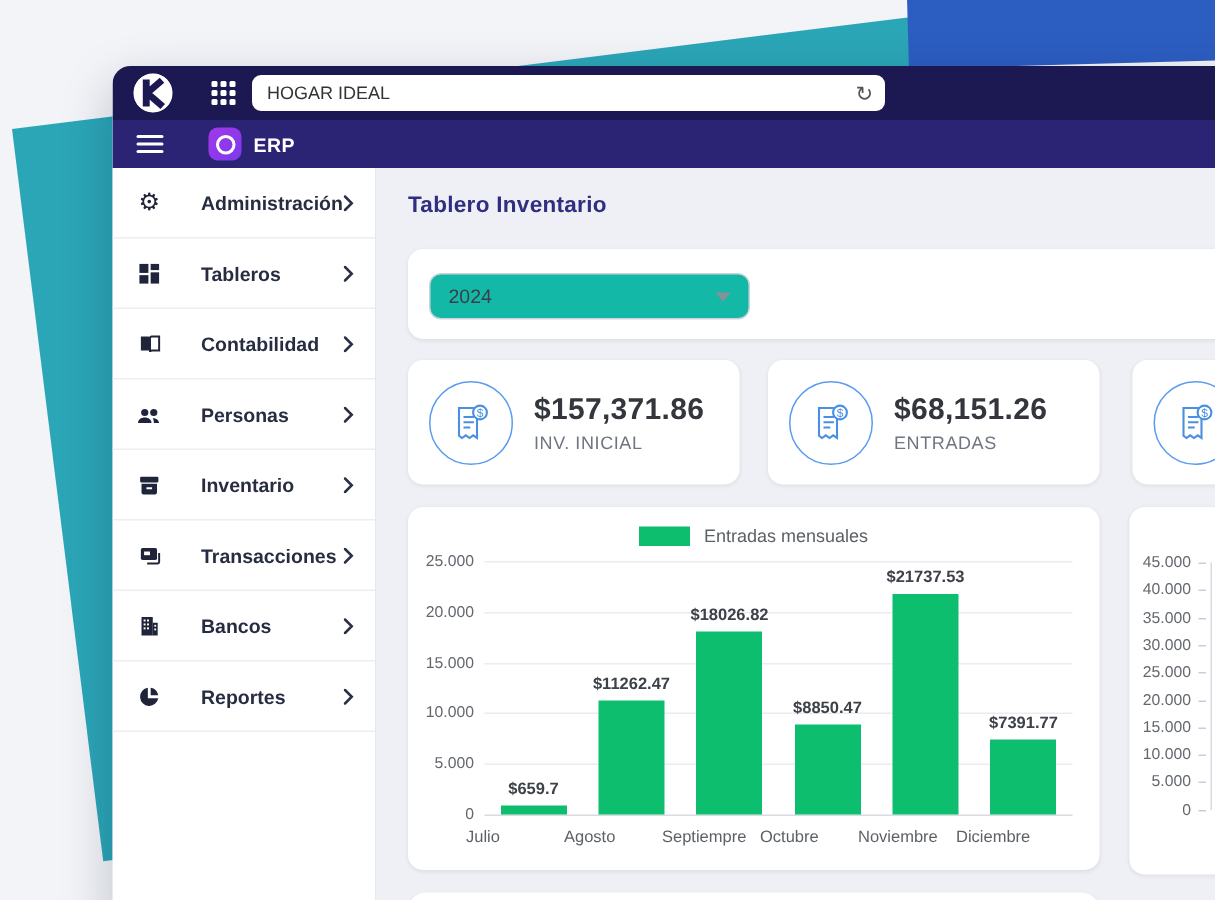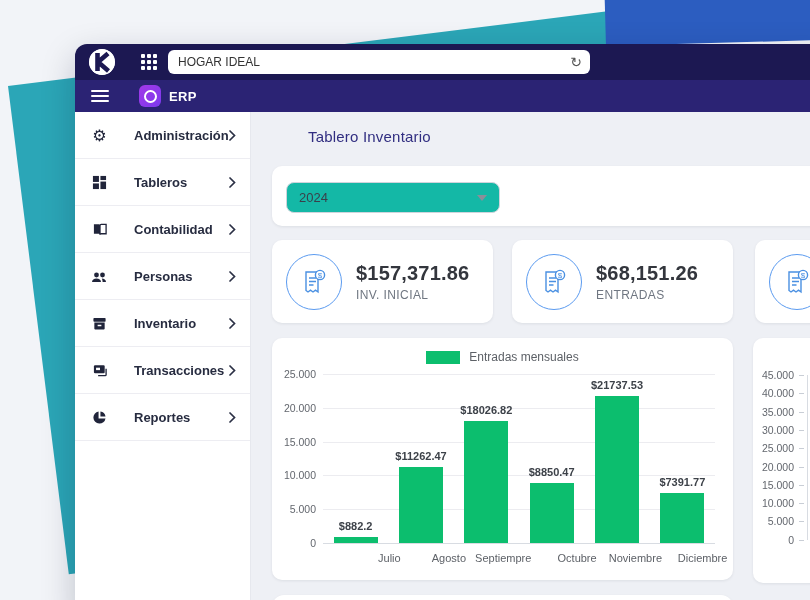--- a/index.html
+++ b/index.html
@@ -47,22 +47,22 @@
   .sidebar{left:0;top:68px;width:175px;height:504px;background:#fff;
            border-right:1px solid #e6e8ee;}
   .side-item{height:47px;display:flex;align-items:center;padding:0 14px 0 16px;
              border-bottom:1px solid #ededf2;cursor:pointer;box-sizing:border-box;}
   .side-item .icon{width:17px;height:17px;color:#20243a;flex:0 0 17px;
                    display:flex;align-items:center;justify-content:center;font-size:16px;}
   .side-item .lbl{flex:1;margin-left:26px;font-size:13px;font-weight:bold;color:#272c40;}
   .side-item .chev{color:#2b3045;}
 
   
-  .page-title{left:197px;top:84px;font-size:15px;font-weight:normal;color:#312e81;
-              letter-spacing:.2px;margin-left:36px;}
+  .page-title{left:197px;top:84px;font-size:15px;font-weight:bold;color:#312e81;
+              letter-spacing:.2px;}
   .card{background:#fff;border-radius:10px;box-shadow:0 1px 3px rgba(16,24,40,.08);}
   .filter-card{left:197px;top:122px;width:640px;height:60px;}
   .year-select{left:211px;top:138px;width:214px;height:31px;background:#14b8a6;
                border:1px solid #cfd4dc;border-radius:8px;display:flex;align-items:center;
                padding:0 12px;box-sizing:border-box;cursor:pointer;}
   .year-select .val{flex:1;font-size:13px;color:#3a3f4a;}
   .caret{width:0;height:0;border-left:5px solid transparent;border-right:5px solid transparent;
          border-top:6px solid #8a8f99;}
 
   
@@ -80,21 +80,21 @@
   .bottom-card{left:197px;top:551px;width:461px;height:40px;border-radius:12px 12px 0 0;}
 
   .legend{position:absolute;top:12px;left:0;width:100%;display:flex;
           align-items:center;justify-content:center;gap:9px;}
   .legend-swatch{width:34px;height:13px;}
   .legend-label{font-size:12px;color:#5d6167;}
 
   .gridline{position:absolute;height:1px;background:#ececf0;}
   .baseline{background:#d8dce2;}
   .ytick{position:absolute;font-size:10.5px;color:#63676e;text-align:right;width:44px;}
-  .xtick{position:absolute;font-size:11px;color:#5d6167;text-align:right;}
+  .xtick{position:absolute;font-size:11px;color:#5d6167;text-align:left;}
   .bar{position:absolute;background:#0cbe6e;}
   .bar-value{position:absolute;font-size:11px;font-weight:bold;color:#3d4249;
              text-align:center;width:90px;}
   .tick-dash{position:absolute;width:5px;height:1px;background:#c9ced6;}
   .vaxis{position:absolute;width:1px;background:#d8dce2;}
 </style>
 </head>
 <body>
 
 <div class="abs decor-teal"></div>
@@ -211,20 +211,42 @@
             <rect x="3.8" y="5" width="4.2" height="2.6" fill="#fff"></rect>
             <path d="M14.5 6v6.5c0 .6-.4 1-1 1H6" stroke="currentColor" stroke-width="1.4" fill="none"></path>
           </svg>
       </span>
       <span class="lbl">Transacciones</span>
       <svg class="chev" width="7" height="11" viewBox="0 0 7 11">
           <path d="M1 1l4.5 4.5L1 10" stroke="currentColor" stroke-width="1.7" fill="none" stroke-linecap="round"></path>
         </svg>
     </div>
 
+    <div class="side-item">
+      <span class="icon">
+        <svg width="15" height="15" viewBox="0 0 16 16">
+            <path d="M2.5 1.5h8v13h-8z" fill="currentColor"></path>
+            <path d="M10.5 5.5h3.5v9h-3.5z" fill="currentColor"></path>
+            <g fill="#fff">
+              <rect x="4" y="3.2" width="1.4" height="1.4"></rect>
+              <rect x="6.4" y="3.2" width="1.4" height="1.4"></rect>
+              <rect x="4" y="6" width="1.4" height="1.4"></rect>
+              <rect x="6.4" y="6" width="1.4" height="1.4"></rect>
+              <rect x="4" y="8.8" width="1.4" height="1.4"></rect>
+              <rect x="6.4" y="8.8" width="1.4" height="1.4"></rect>
+              <rect x="11.6" y="7" width="1.3" height="1.3"></rect>
+              <rect x="11.6" y="9.6" width="1.3" height="1.3"></rect>
+            </g>
+          </svg>
+      </span>
+      <span class="lbl">Bancos</span>
+      <svg class="chev" width="7" height="11" viewBox="0 0 7 11">
+          <path d="M1 1l4.5 4.5L1 10" stroke="currentColor" stroke-width="1.7" fill="none" stroke-linecap="round"></path>
+        </svg>
+    </div>
 
     <div class="side-item">
       <span class="icon">
         <svg width="15" height="15" viewBox="0 0 16 16" fill="currentColor">
             <path d="M7 1.6A6.5 6.5 0 1 0 14.4 9H7V1.6z"></path>
             <path d="M9 1.6A6.5 6.5 0 0 1 14.4 7H9V1.6z"></path>
           </svg>
       </span>
       <span class="lbl">Reportes</span>
       <svg class="chev" width="7" height="11" viewBox="0 0 7 11">
@@ -294,21 +316,21 @@
       <div class="ytick" style="left: 0px; top: 165.2px;">5.000</div>
       <div class="gridline" style="left: 51px; top: 137.4px; width: 392px;"></div>
       <div class="ytick" style="left: 0px; top: 131.4px;">10.000</div>
       <div class="gridline" style="left: 51px; top: 103.6px; width: 392px;"></div>
       <div class="ytick" style="left: 0px; top: 97.6px;">15.000</div>
       <div class="gridline" style="left: 51px; top: 69.8px; width: 392px;"></div>
       <div class="ytick" style="left: 0px; top: 63.8px;">20.000</div>
       <div class="gridline" style="left: 51px; top: 36px; width: 392px;"></div>
       <div class="ytick" style="left: 0px; top: 30px;">25.000</div>
       <div class="bar" style="left: 61.6667px; top: 199.036px; width: 44px; height: 5.96367px; background: rgb(12, 190, 110);"></div>
-      <div class="bar-value" style="left: 38.6667px; top: 182.036px;">$882.2</div>
+      <div class="bar-value" style="left: 38.6667px; top: 182.036px;">$659.7</div>
       <div class="xtick" style="left: 38.6667px; top: 214px; width: 90px;">Julio</div>
       <div class="bar" style="left: 127px; top: 128.866px; width: 44px; height: 76.1343px; background: rgb(12, 190, 110);"></div>
       <div class="bar-value" style="left: 104px; top: 111.866px; text-align: center;">$11262.47</div>
       <div class="xtick" style="left: 104px; top: 214px; width: 90px;">Agosto</div>
       <div class="bar" style="left: 192.333px; top: 83.1387px; width: 44px; height: 121.861px; background: rgb(12, 190, 110);"></div>
       <div class="bar-value" style="left: 169.333px; top: 66.1387px;">$18026.82</div>
       <div class="xtick" style="left: 169.333px; top: 214px; width: 90px;">Septiempre</div>
       <div class="bar" style="left: 257.667px; top: 145.171px; width: 44px; height: 59.8292px; background: rgb(12, 190, 110);"></div>
       <div class="bar-value" style="left: 234.667px; top: 128.171px;">$8850.47</div>
       <div class="xtick" style="left: 234.667px; top: 214px; width: 90px;">Octubre</div>

